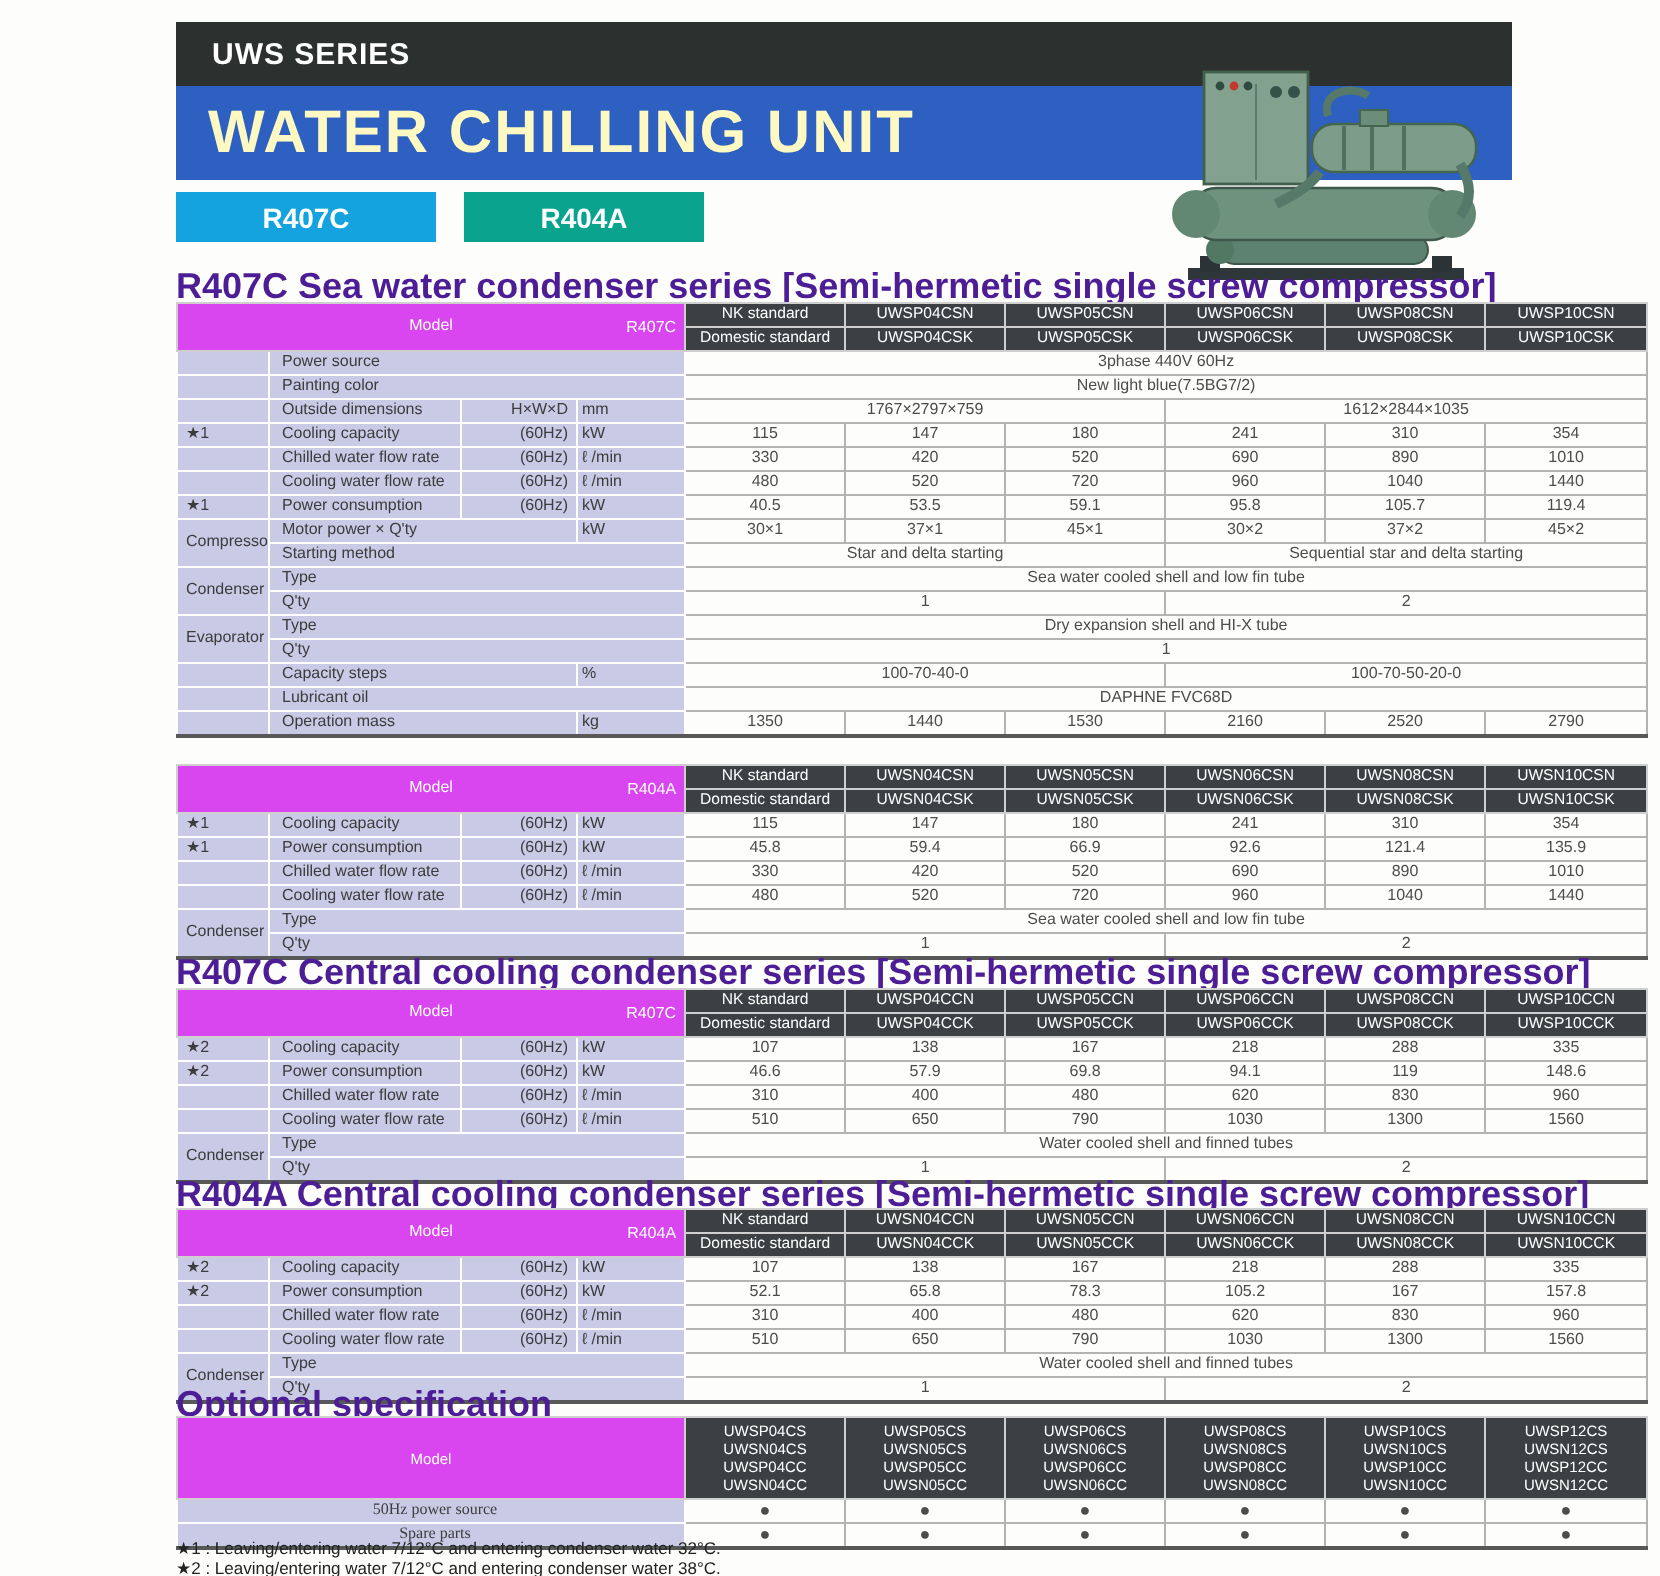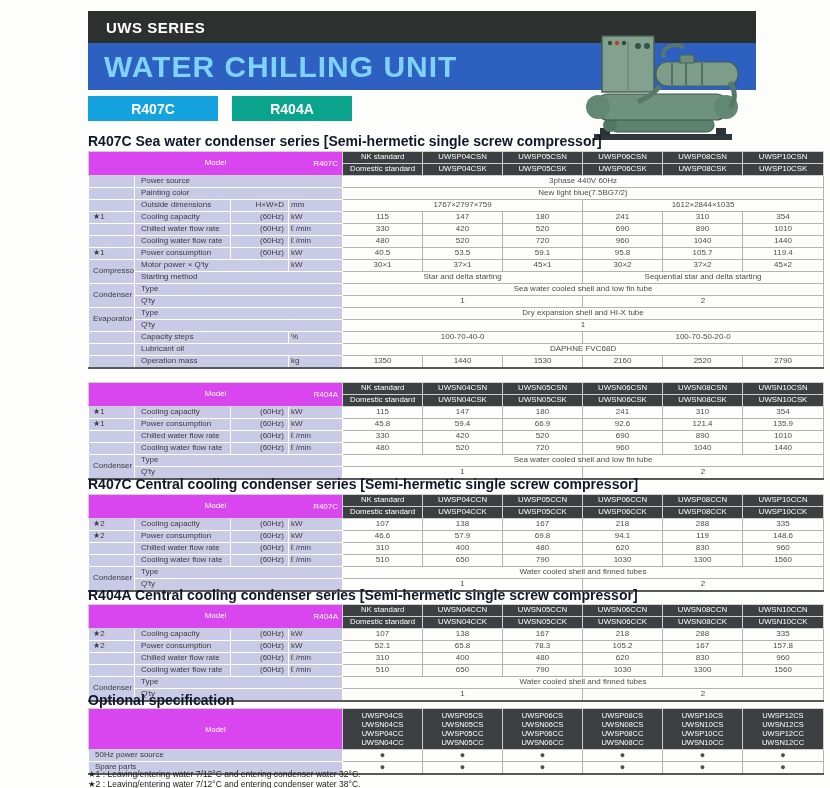--- a/index.html
+++ b/index.html
@@ -5,48 +5,48 @@
   html,body{margin:0;padding:0;background:#ffffff;}
   .page{position:relative;width:830px;height:788px;background:#fdfdfb;
         font-family:"Liberation Sans","DejaVu Sans",sans-serif;overflow:hidden;}
 
   
   .band-dark{position:absolute;left:88px;top:11px;width:668px;height:32px;
              background:#2c3130;display:flex;align-items:center;}
   .band-dark span{color:#fff;font-size:15px;font-weight:bold;letter-spacing:.5px;padding-left:18px;}
   .band-blue{position:absolute;left:88px;top:43px;width:668px;height:47px;
              background:#2d60c0;display:flex;align-items:center;}
-  .band-blue span{color:#7dd3fc;font-size:30px;font-weight:bold;letter-spacing:1px;padding-left:16px;}
+  .band-blue span{color:#fef9c3;font-size:30px;font-weight:bold;letter-spacing:1px;padding-left:16px;}
   .badge{position:absolute;top:96px;height:25px;display:flex;align-items:center;justify-content:center;
          color:#fff;font-size:14px;font-weight:bold;}
   .badge-r407c{left:88px;width:130px;background:#14a3df;}
   .badge-r404a{left:232px;width:120px;background:#0aa48e;}
   .photo{position:absolute;left:580px;top:22px;}
 
   
-  .sec-title{position:absolute;left:88px;margin:0;font-size:14px;font-weight:bold;color:#0f172a;
+  .sec-title{position:absolute;left:88px;margin:0;font-size:18px;font-weight:bold;color:#4c1d95;
              white-space:nowrap;}
   .spec{position:absolute;left:88px;border-collapse:collapse;table-layout:fixed;width:735px;
         font-size:8px;color:#3c3c3c;}
   .spec td{height:11px;line-height:1.05;padding:0 2px;overflow:hidden;white-space:nowrap;}
   .hd{background:#3c4042;color:#fff;border:1px solid #cfcfcf;text-align:center;font-size:7.8px;}
   .hd-model{background:#d946ef;position:relative;}
   .hd-model .mh{display:flex;align-items:center;justify-content:center;height:100%;color:#fff;font-size:8px;}
   .hd-model .m2{position:absolute;right:4px;top:50%;transform:translateY(-50%);color:#fff;font-size:8px;}
   td.lav{background:#c9cae6;border:1px solid #fff;}
   td.grp{text-align:left;padding-left:4px;}
   td.lbl{text-align:left;padding-left:6px;}
   td.frq{text-align:right;padding-right:4px;}
   td.unit{}
   td.dcell{background:#fdfdfc;border:1px solid #b3b3b3;text-align:center;color:#4c4c4c;}
   table.spec{border-bottom:2px solid #585858;}
 
   
   .opt td.hd{font-size:7.5px;line-height:9px;white-space:pre-line;padding:2px 0;}
-  .opt td.lav{}
+  .opt td.lav{text-align:center;font-family:Liberation Serif, serif;}
   .opt td.dcell{font-size:9px;}
 
   .footnotes{position:absolute;left:88px;top:769px;font-size:8.5px;color:#222;line-height:10px;}
   .footnotes div{white-space:nowrap;}
 </style>
 </head>
 <body>
 
 <div class="page">
 

